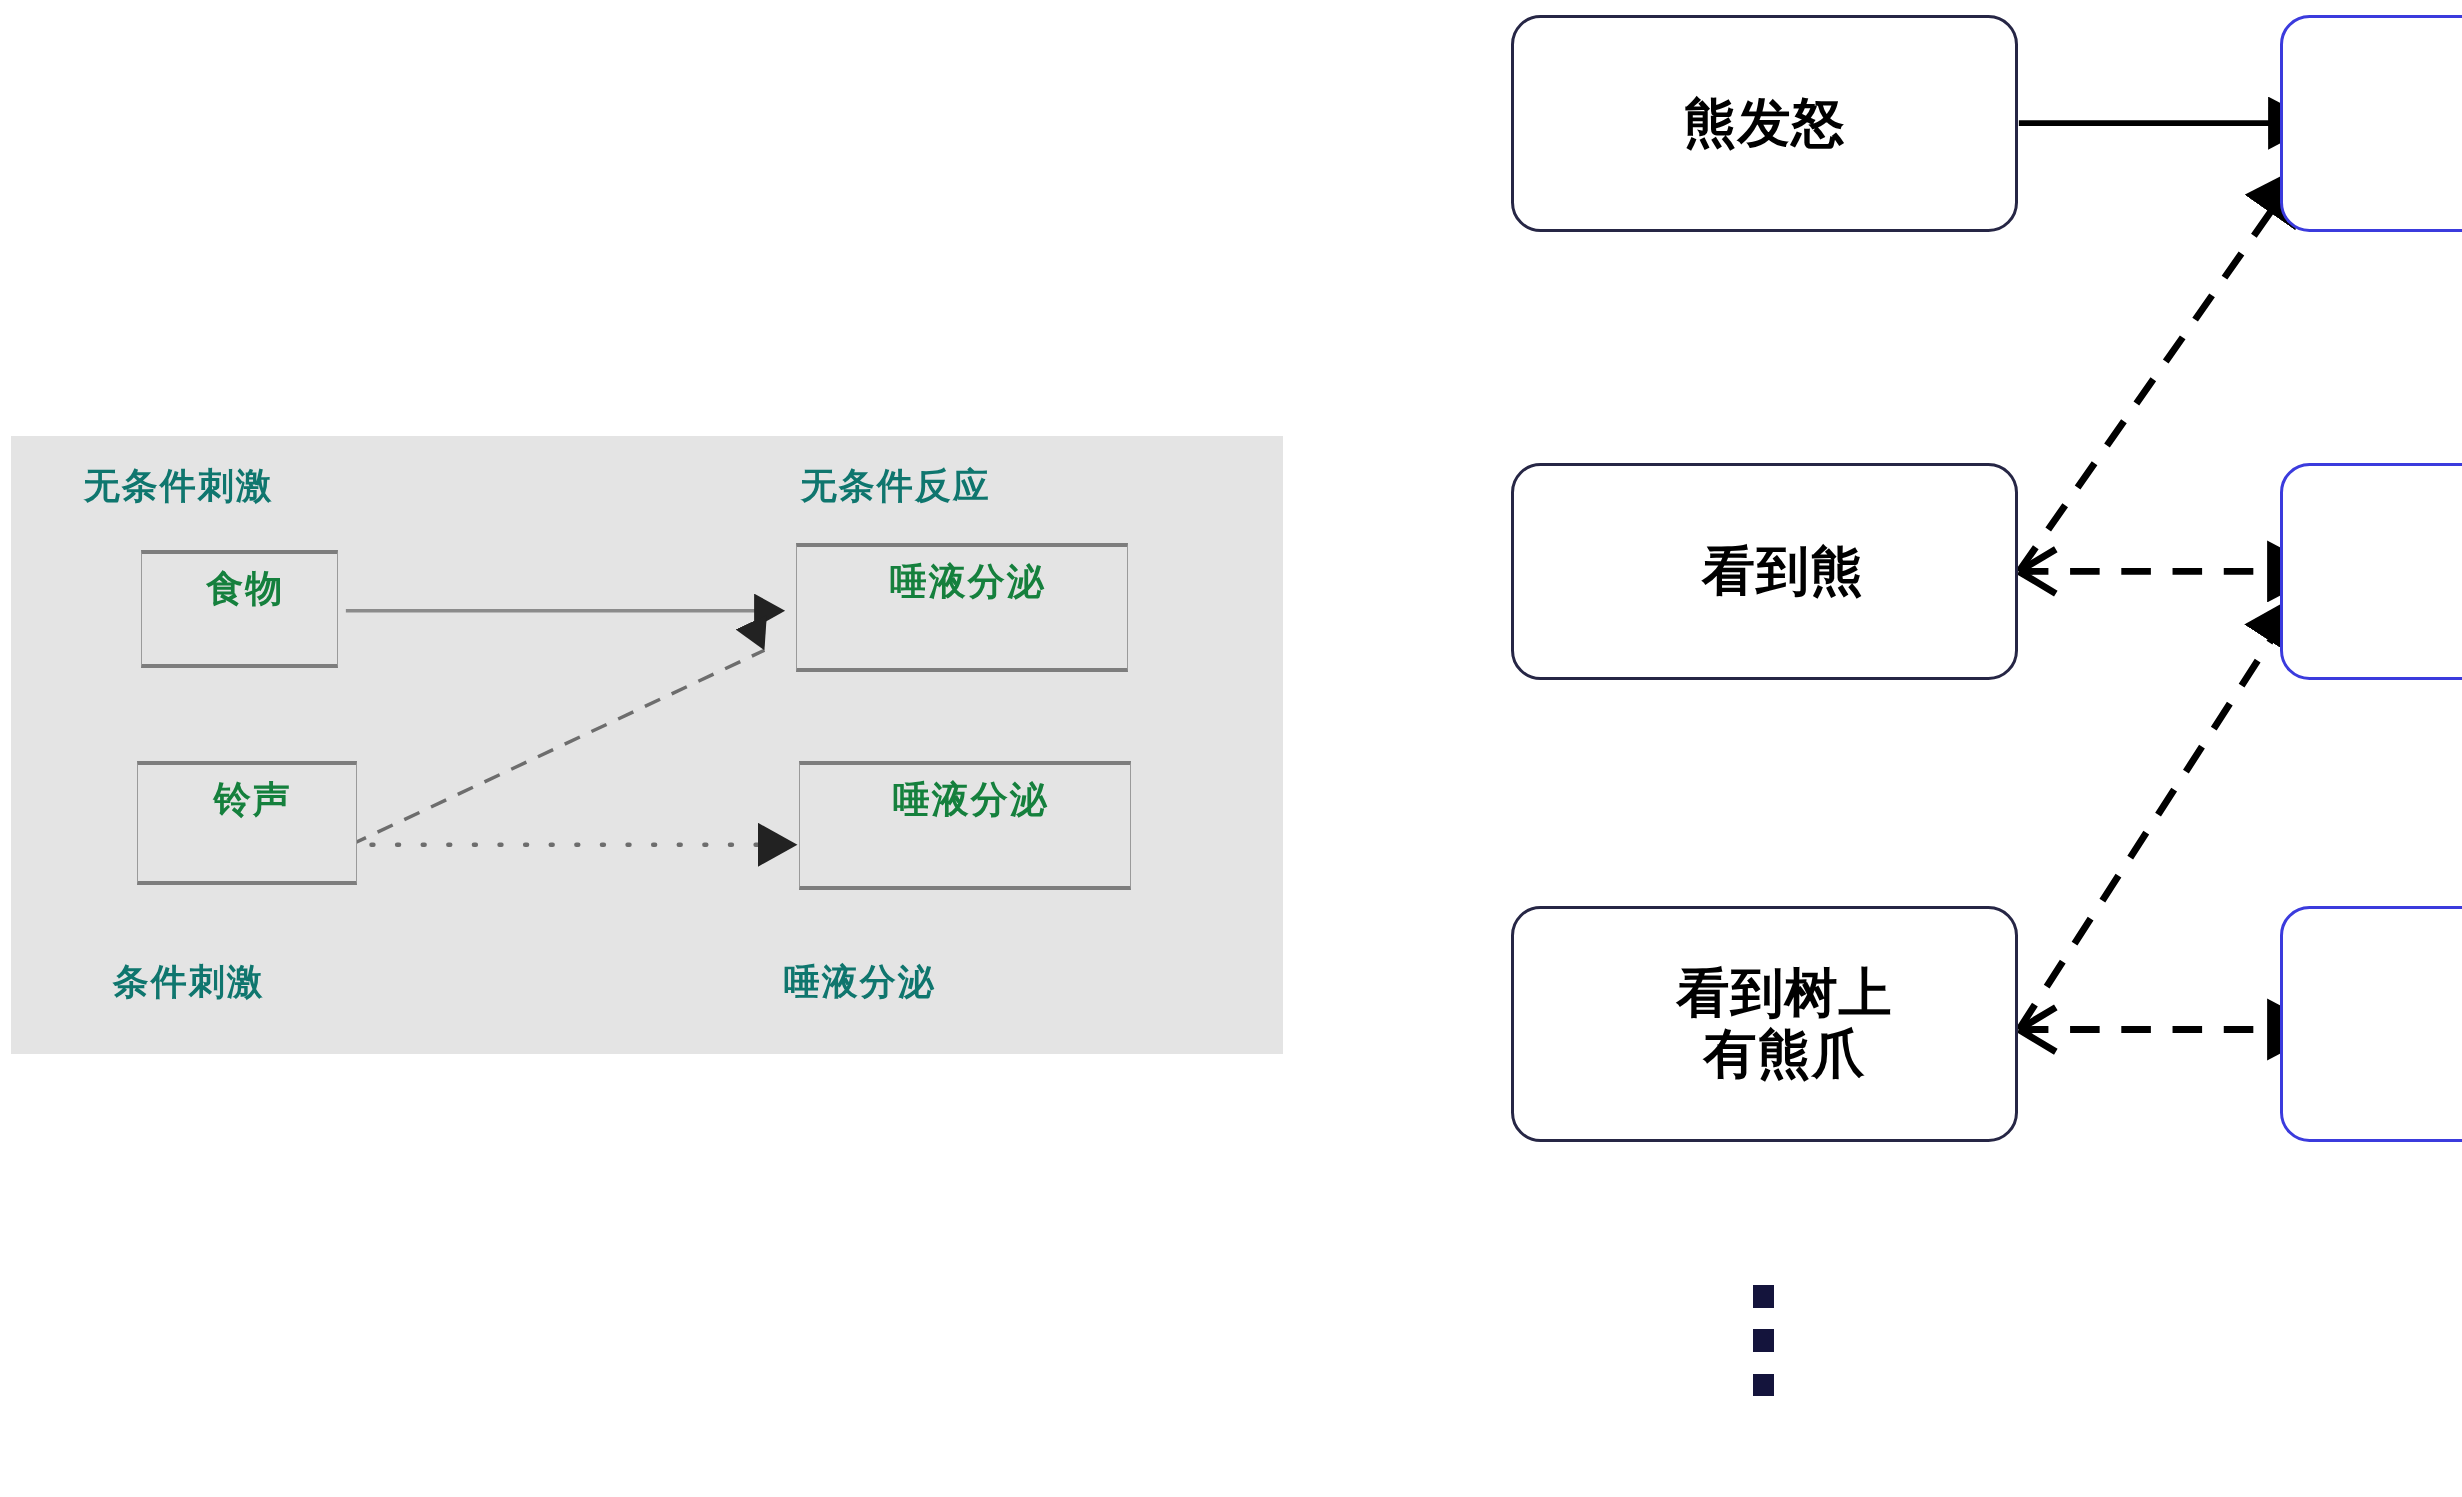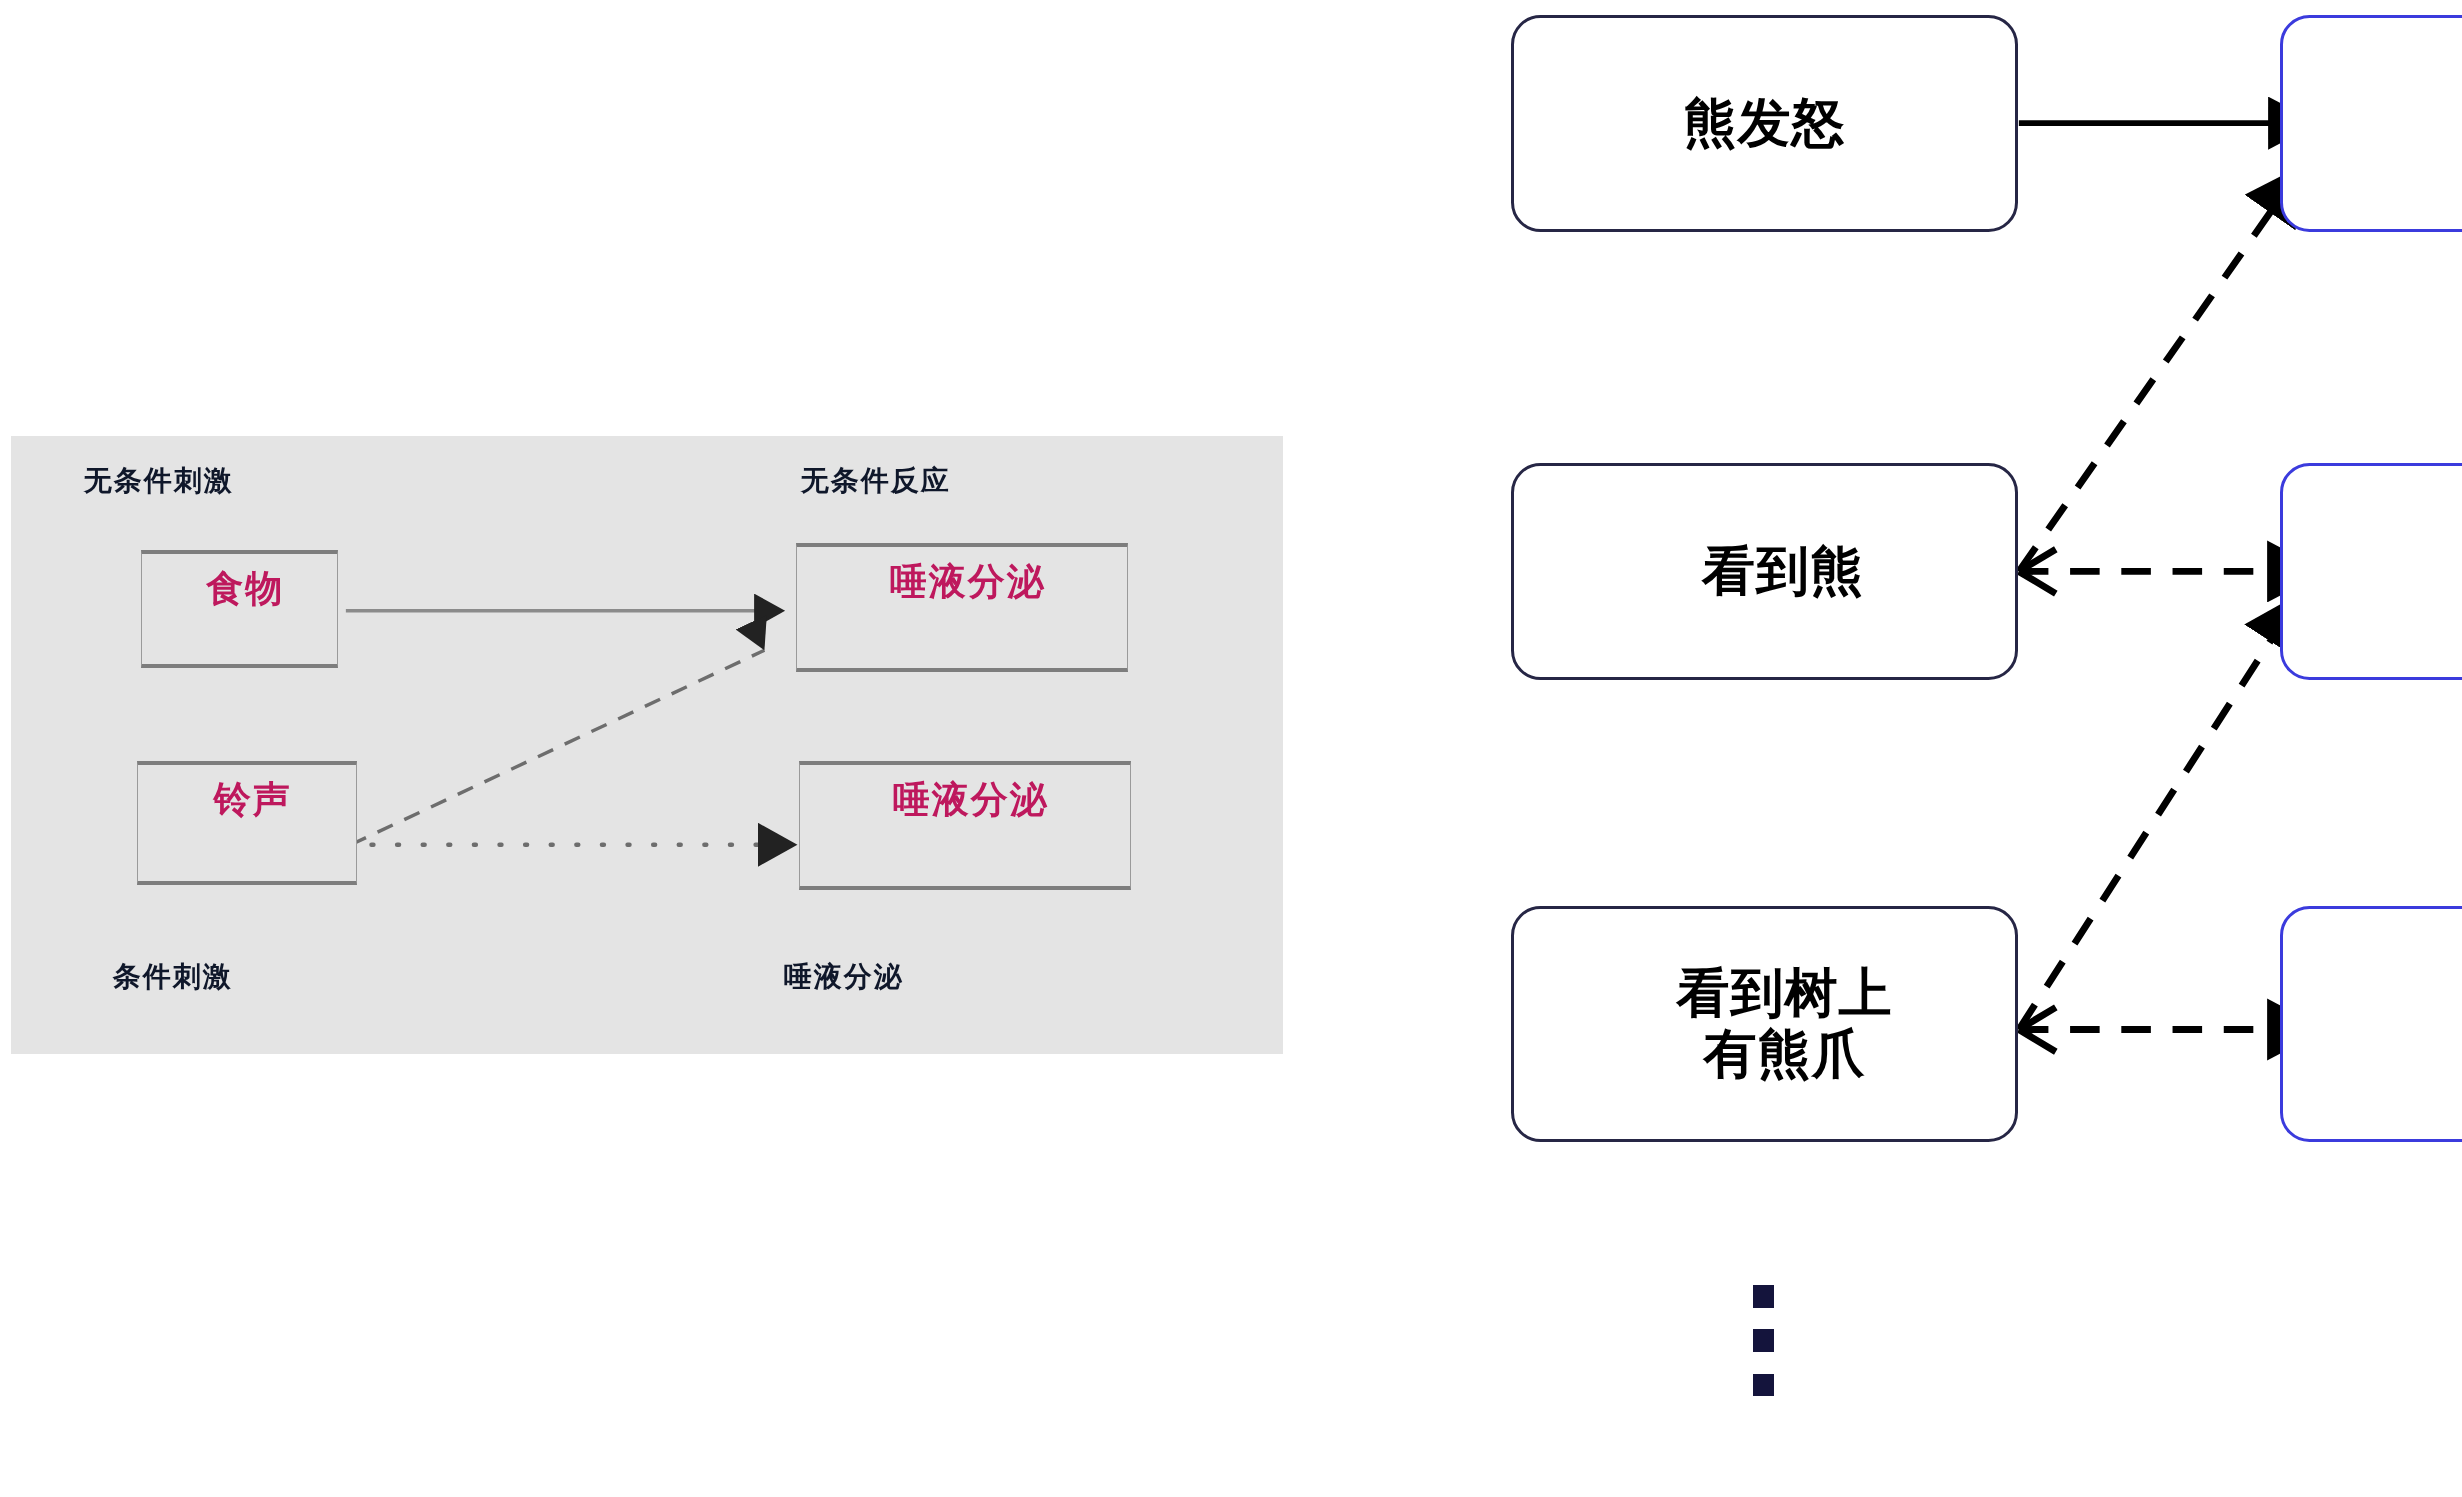--- a/index.html
+++ b/index.html
@@ -19,22 +19,22 @@
   #classical-panel {
     position: absolute;
     left: 10.8px;
     top: 436px;
     width: 1272px;
     height: 618px;
     background: #e4e4e4;
   }
   .cc-caption {
     position: absolute;
-    color: #0f172a;
-    font-size: 28px;
+    color: #0f766e;
+    font-size: 36px;
     font-weight: 700;
     letter-spacing: 2px;
     white-space: nowrap;
     font-family: "DejaVu Sans", "Liberation Sans", sans-serif;
   }
   #cc-us-label   { left: 73px;  top: 25.6px; }
   #cc-ur-label   { left: 790px; top: 25.6px; }
   #cc-cs-label   { left: 102px;  top: 522px; }
   #cc-cr-label   { left: 773px; top: 522px; }
 
@@ -44,21 +44,21 @@
     border: 1.5px solid #9a9a9a;
     border-top: 4.4px solid #7d7d7d;
     border-bottom: 4.4px solid #7d7d7d;
     box-sizing: border-box;
     display: flex;
     justify-content: center;
     align-items: flex-start;
     padding-top: 9.8px;
   }
   .cc-box-text {
-    color: #be185d;
+    color: #15803d;
     font-size: 37px;
     font-weight: 700;
     letter-spacing: 2px;
     white-space: nowrap;
     font-family: Liberation Mono, monospace;
     margin-left: 12px;
   }
   #cc-box-food      { left: 130px;  top: 114px;  width: 197px; height: 118px; }
   #cc-box-bell      { left: 126px;  top: 325px;  width: 220px; height: 124px; }
   #cc-box-saliva-1  { left: 785px; top: 107px;  width: 332px; height: 129px; }

